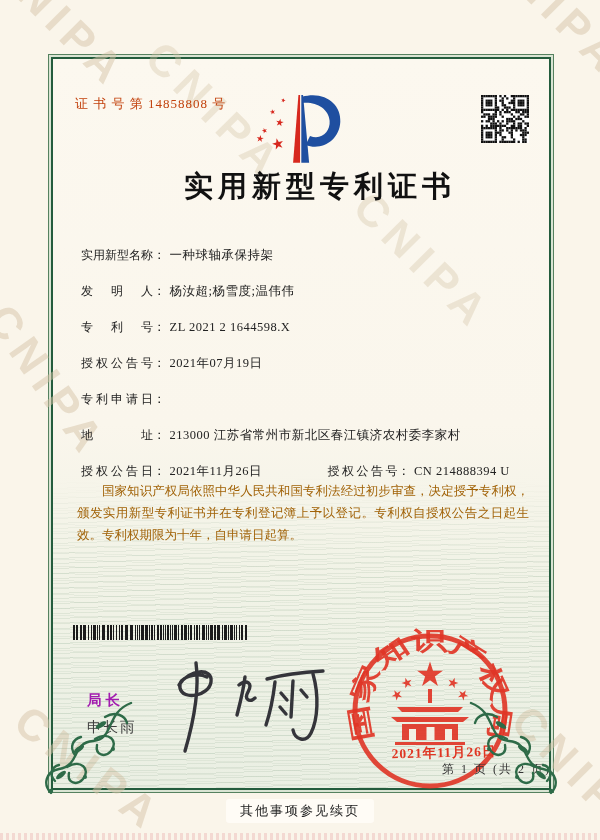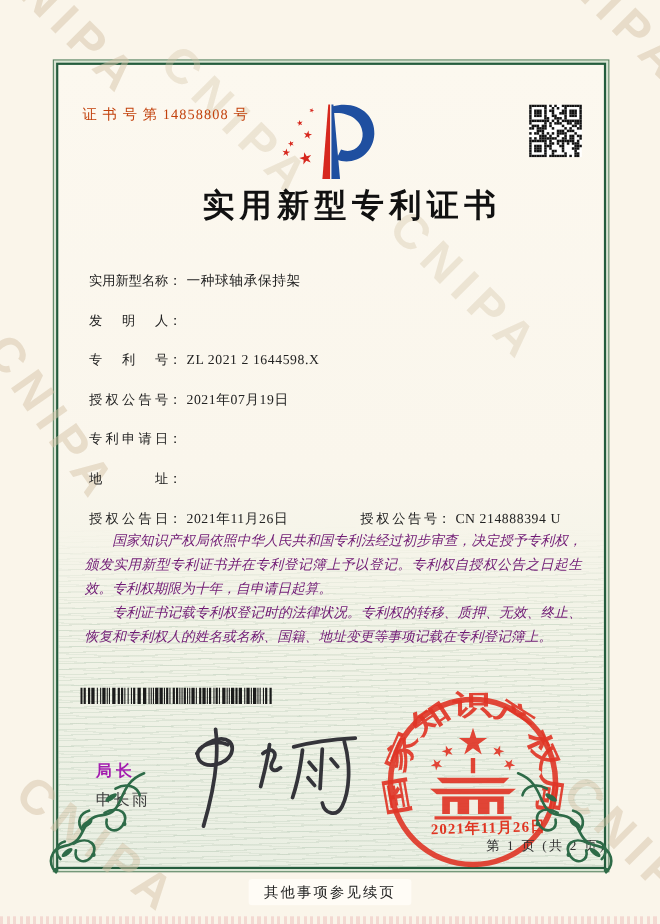--- a/index.html
+++ b/index.html
@@ -58,21 +58,21 @@
     text-align:justify; text-align-last:justify;
   }
   .fcolon { margin:0 4px 0 0; }
   .fvalue { letter-spacing:0.5px; }
   .fvalue-fixed { width:148px; letter-spacing:0.5px; }
   .flabel2 { display:inline-block; width:70px; font-size:12px; text-align:justify; text-align-last:justify; margin-left:10px; }
   
   .bodytext {
     position:absolute; left:26px; right:22px; top:424px;
     font-size:12.5px; line-height:1.75; text-align:justify;
-    font-style:italic; color:#701a75;
+    color:#a16207;
   }
   .bodytext p { text-indent:2em; }
   
   .barcode { position:absolute; left:22px; top:568px; width:182px; height:15px; }
   .signer-title { position:absolute; left:36px; top:634px; font-size:14.5px; letter-spacing:4px; color:#a21caf;font-weight:bold; }
   .signer-name  { position:absolute; left:36px; top:661px; font-size:14.5px; letter-spacing:2px; color:#404040; }
   .signature { position:absolute; left:104px; top:598px; width:190px; height:104px; }
   .seal { position:absolute; left:294px; top:566px; width:170px; height:170px; opacity:0.95; }
   .seal-date {
     position:absolute; left:310px; top:687px; width:166px; text-align:center;
@@ -385,52 +385,53 @@
 
   <div class="fields">
     <div class="frow">
       <span class="flabel">实用新型名称</span>
         <span class="fcolon">：</span>
       <span class="fvalue">一种球轴承保持架</span>
     </div>
     <div class="frow">
       <span class="flabel">发明人</span>
         <span class="fcolon">：</span>
+      <span class="fvalue">杨汝超;杨雪度;温伟伟</span>
     </div>
     <div class="frow">
       <span class="flabel">专利号</span>
         <span class="fcolon">：</span>
       <span class="fvalue">ZL 2021 2 1644598.X</span>
     </div>
     <div class="frow">
       <span class="flabel">授权公告号</span>
         <span class="fcolon">：</span>
       <span class="fvalue">2021年07月19日</span>
     </div>
     <div class="frow">
       <span class="flabel">专利申请日</span>
         <span class="fcolon">：</span>
     </div>
     <div class="frow">
       <span class="flabel">地址</span>
         <span class="fcolon">：</span>
+      <span class="fvalue">213000 江苏省常州市新北区春江镇济农村委李家村</span>
     </div>
     <div class="frow">
       <span class="flabel">授权公告日</span>
         <span class="fcolon">：</span>
       <span class="fvalue fvalue-fixed">2021年11月26日</span>
       <span class="flabel2">授权公告号</span>
         <span class="fcolon">：</span>
       <span class="fvalue">CN 214888394 U</span>
     </div>
   </div>
 
   <div class="bodytext">
     <p>国家知识产权局依照中华人民共和国专利法经过初步审查，决定授予专利权，颁发实用新型专利证书并在专利登记簿上予以登记。专利权自授权公告之日起生效。专利权期限为十年，自申请日起算。</p>
-    <p>专利证书记载专利权登记时的法律状况。专利权的转移、质押、无效、终止、恢复和专利权人的姓名或名称、国籍、地址变更等事项记载在专利登记簿上。</p>
   </div>
 
   <svg class="barcode" viewBox="0 0 182 15" preserveAspectRatio="none">
     <g fill="#1b1b1b">
         <rect x="0" y="0" width="2" height="15"></rect>
         <rect x="3" y="0" width="2" height="15"></rect>
         <rect x="7" y="0" width="2" height="15"></rect>
         <rect x="10" y="0" width="3" height="15"></rect>
         <rect x="15" y="0" width="1" height="15"></rect>
         <rect x="18" y="0" width="1" height="15"></rect>

